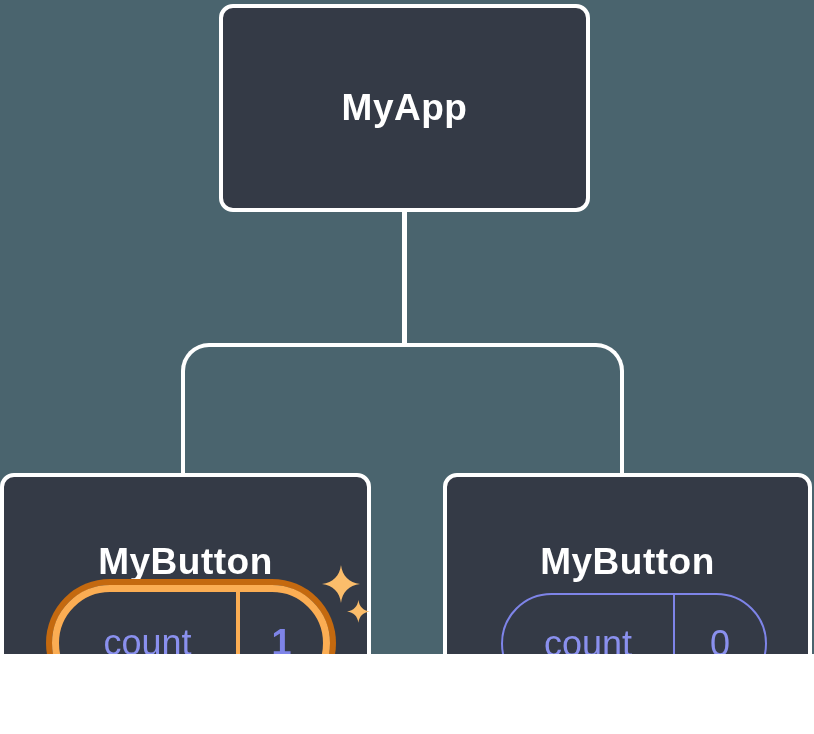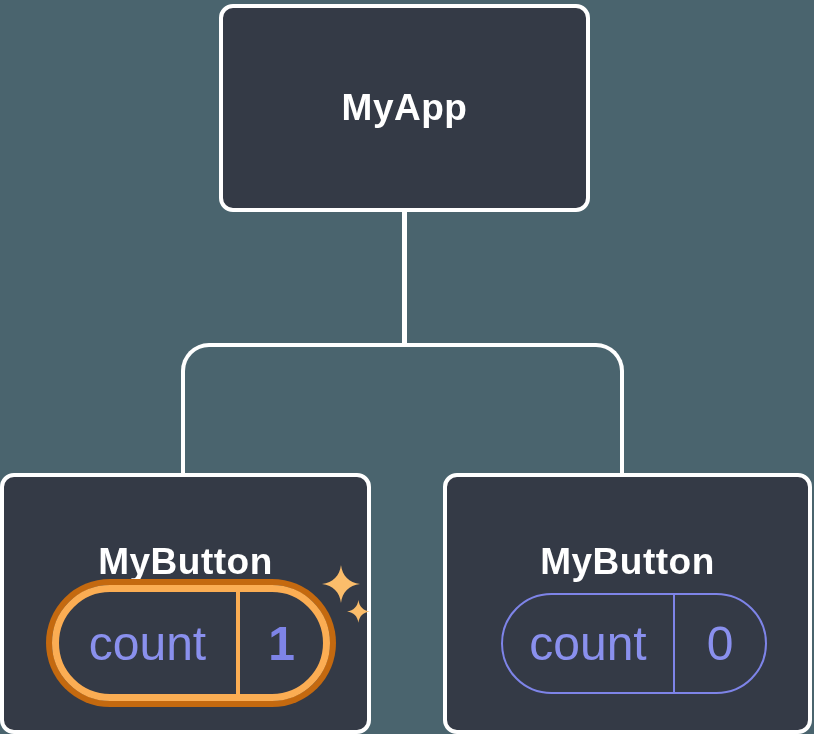--- a/index.html
+++ b/index.html
@@ -1,18 +1,18 @@
 <!DOCTYPE html>
 <html style="--background: #4A646E; --node_fill: #343A46; --node_border: #FFFFFF; --heading_text: #FFFFFF; --state_text: #8A90EE; --state_value: #7E84E8; --pill_border: #7E84E8; --highlight_outer: #C4690F; --highlight_inner: #FBAD53; --sparkle: #FBBD6B;"><head>
 <meta charset="utf-8">
 <style>
   html,body{margin:0;padding:0;}
   .canvas{
     position:relative;
-    width:814px;height:734px;
+    width:814px;height:654px;
     background:var(--background,#4A646E);
     overflow:hidden;
     font-family:"Liberation Sans", sans-serif;
   }
   .node{
     position:absolute;
     background:var(--node_fill,#343A46);
     border:4px solid var(--node_border,#FFFFFF);
     border-radius:14px;
     box-sizing:border-box;
@@ -48,21 +48,21 @@
   }
   .pill{
     position:absolute;
     border-radius:999px;
     box-sizing:border-box;
     display:flex;
     align-items:stretch;
   }
   .pill .cell{
     display:flex;align-items:center;justify-content:center;
-    font-size:48px;
+    font-size:36px;
     color:var(--state_text,#8A90EE);
   }
   .pill .val{flex:1;}
   .pill.hot{
     left:48px;top:108px;width:278px;height:116px;
     border:7px solid var(--highlight_inner,#FBAD53);
     box-shadow:0 0 0 6px var(--highlight_outer,#C4690F);
   }
   .pill.hot .key{
     width:177px;

